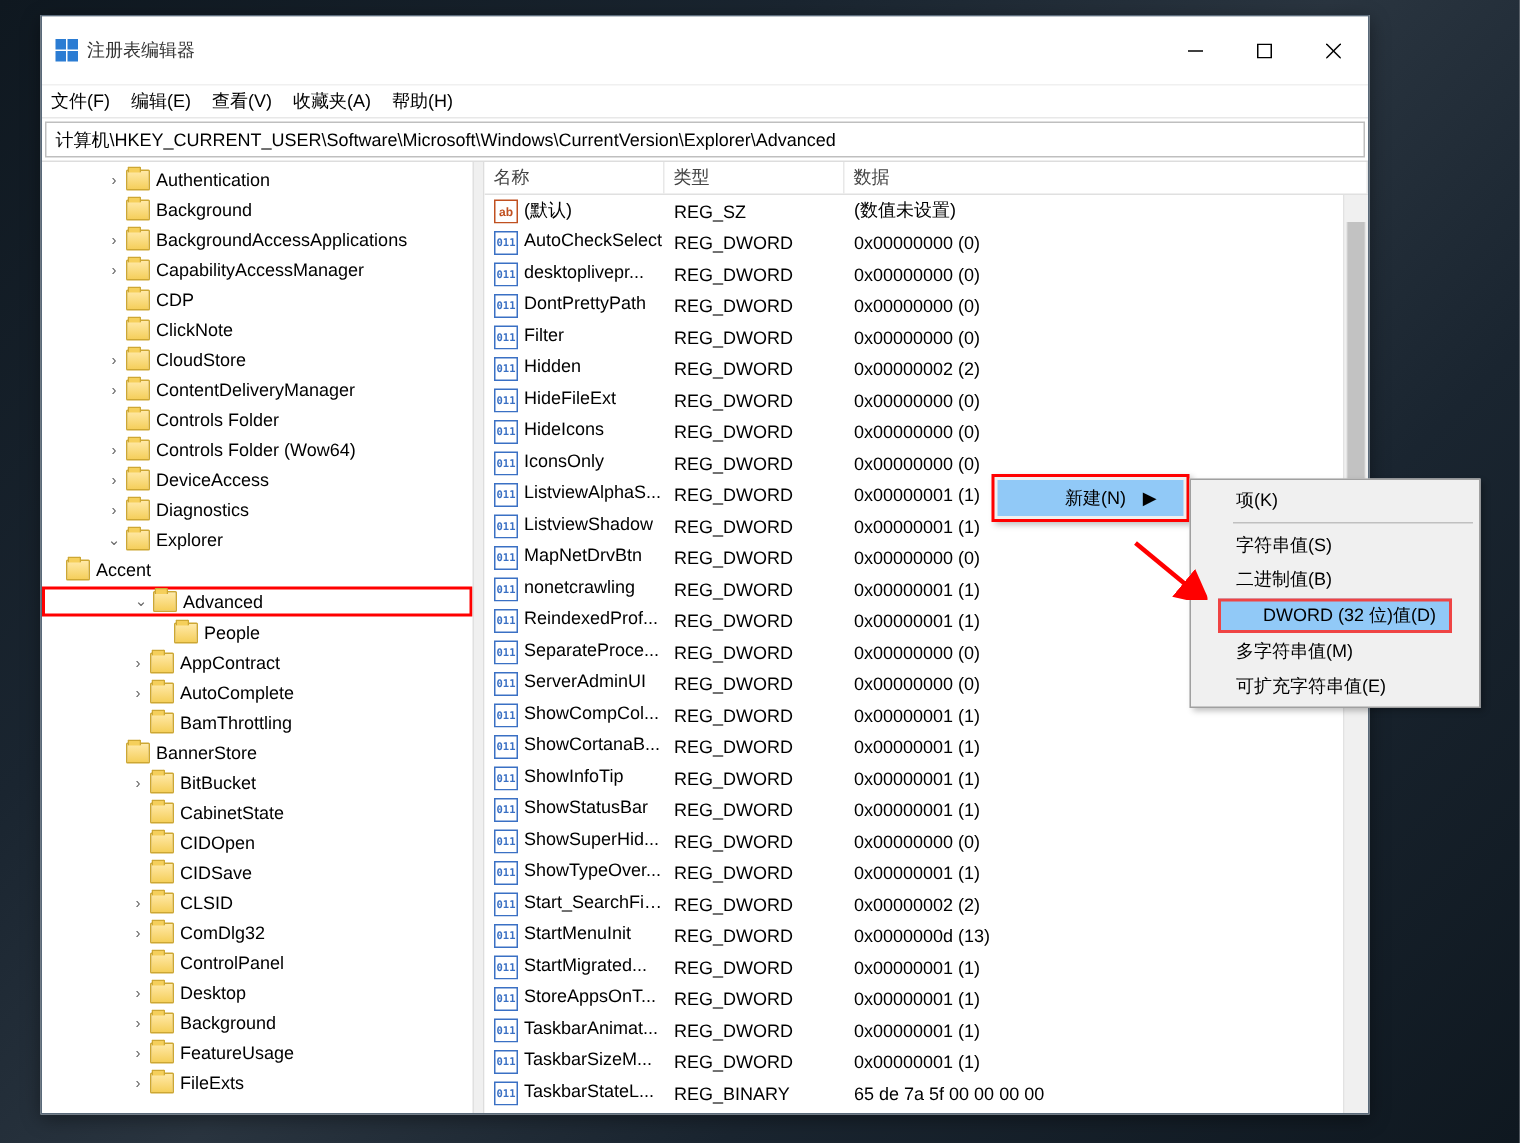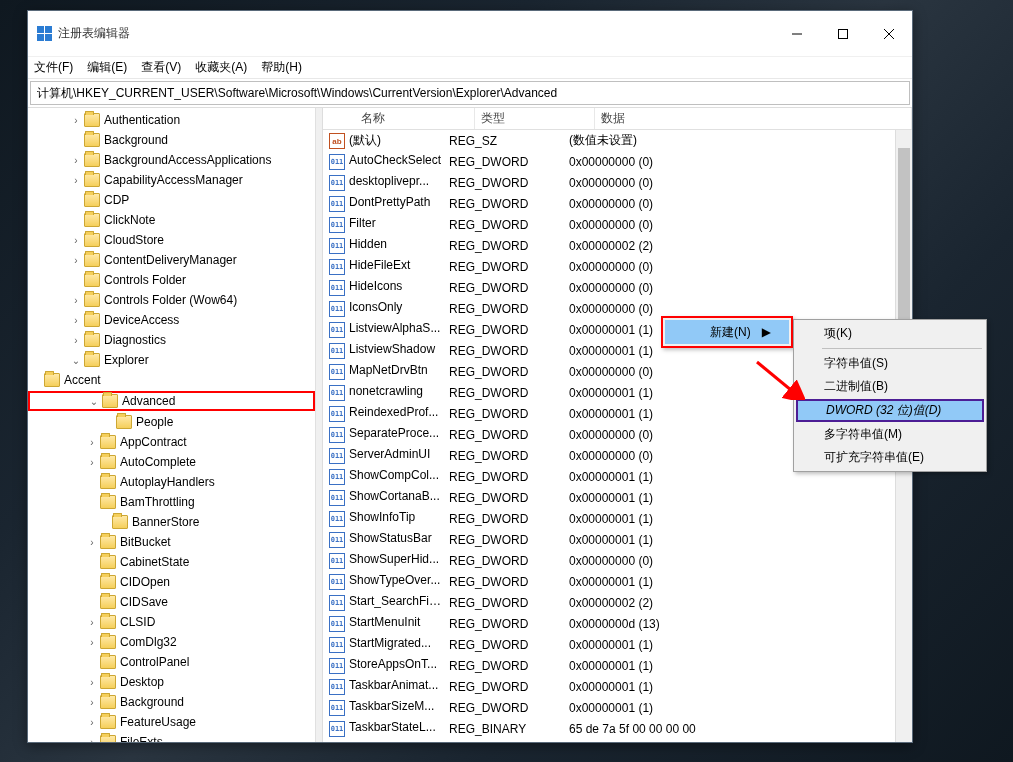--- a/index.html
+++ b/index.html
@@ -90,21 +90,21 @@
   }
   .tree-item span.lbl { color: #000; }
   .tree-item.hl {
     border: 2px solid #ff0000; margin: 1px 0;
   }
   .list {
     flex: 1; overflow: hidden; background: #fff; position: relative;
   }
   .list-header {
     display: flex; height: 22px; align-items: center;
-    border-bottom: 1px solid #e0e0e0; color: #444; padding-left: 32px;
+    border-bottom: 1px solid #e0e0e0; color: #444;
   }
   .list-header .col { padding-left: 6px; border-right: 1px solid #e8e8e8; height: 100%; display: flex; align-items: center; }
   .col-name { width: 120px; }
   .col-type { width: 120px; }
   .col-data { flex: 1; }
   .list-body { overflow-y: scroll; height: calc(100% - 22px); }
   .list-row {
     display: flex; height: 21px; align-items: center;
   }
   .list-row .cell { padding-left: 6px; white-space: nowrap; overflow: hidden; text-overflow: ellipsis; }
@@ -129,21 +129,21 @@
     padding: 0 18px 0 26px;
   }
   .context-menu .mi.hl { background: #91c9f7; padding-left: 45px; }
   .sub-menu {
     left: 793px; top: 319px; width: 194px;
   }
   .sub-menu .mi {
     height: 23px; display: flex; align-items: center; padding-left: 28px;
   }
   .sub-menu .mi.hl { background: #91c9f7; }
-  .sub-menu .mi.box { border: 2px solid #4c1d95; margin: 1px 0; font-style: italic; }
+  .sub-menu .mi.box { border: 2px solid #ef4444; margin: 1px 16px; }
   .sub-menu .sep { height: 1px; background: #c0c0c0; margin: 3px 2px 3px 26px; }
   .arrow {
     position: absolute; left: 755px; top: 360px;
     width: 50px; height: 40px; pointer-events: none;
   }
   .scrollbar-v {
     position: absolute; right: 0; top: 22px; bottom: 0; width: 17px;
     background: #f0f0f0; border-left: 1px solid #ddd;
   }
   .scrollbar-v .thumb {
@@ -286,28 +286,23 @@
           <span class="lbl">AppContract</span>
         </div>
         <div class="tree-item" style="padding-left: 56px;">
           <span class="tw">›</span>
           <span class="fold"></span>
           <span class="lbl">AutoComplete</span>
         </div>
         <div class="tree-item" style="padding-left: 56px;">
           <span class="tw"></span>
           <span class="fold"></span>
-          <span class="lbl">AutoplayHandlers</span>
-        </div>
-        <div class="tree-item" style="padding-left: 56px;">
-          <span class="tw"></span>
-          <span class="fold"></span>
           <span class="lbl">BamThrottling</span>
         </div>
-        <div class="tree-item" style="padding-left: 68px;">
+        <div class="tree-item" style="padding-left: 40px;">
           <span class="tw"></span>
           <span class="fold"></span>
           <span class="lbl">BannerStore</span>
         </div>
         <div class="tree-item" style="padding-left: 56px;">
           <span class="tw">›</span>
           <span class="fold"></span>
           <span class="lbl">BitBucket</span>
         </div>
         <div class="tree-item" style="padding-left: 56px;">

